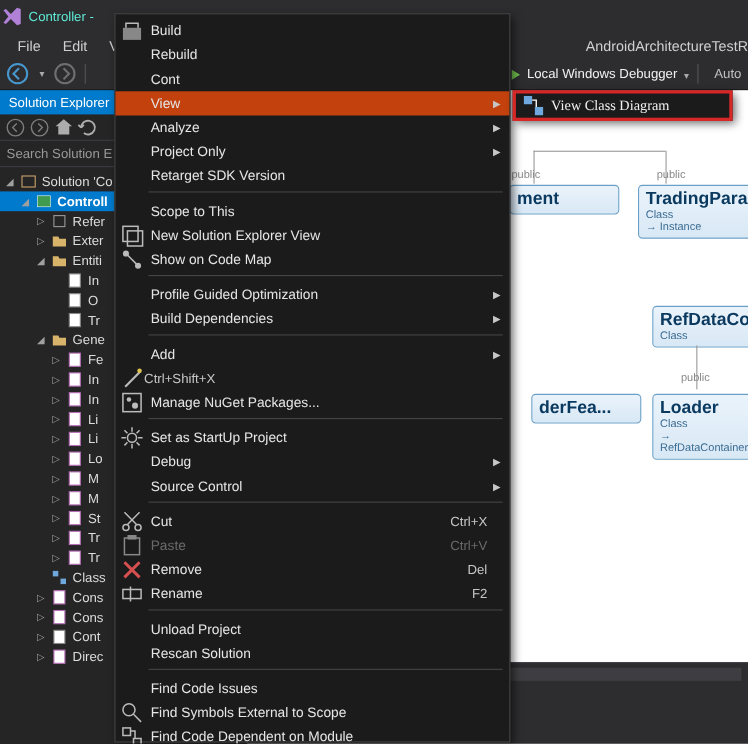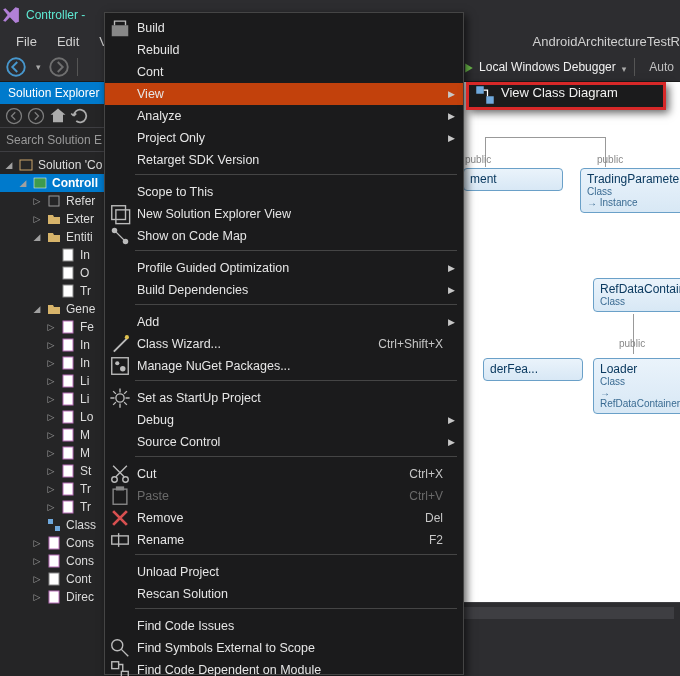--- a/index.html
+++ b/index.html
@@ -90,21 +90,21 @@
   }
   .classbox {
     position:absolute;
     border:1px solid #6aa0c8;
     background:linear-gradient(#eaf3fb,#d8e8f5);
     border-radius:4px;
     font-size:11px; color:#1b4e7a;
     padding:3px 6px 4px 6px;
     min-width:100px;
   }
-  .classbox .cb-name { font-size:12px; font-weight:normal; color:#0b3a60; }
+  .classbox .cb-name { font-size:16px; font-weight:bold; color:#0b3a60; }
   .classbox .cb-sub  { font-size:10px; color:#3a6b92; }
   .pub-label { position:absolute; font-size:10px; color:#888; }
   .diag-line { position:absolute; background:#999; }
   .bottom-panel {
     position:absolute; left:0; right:0; bottom:0; height:74px;
     background:#2d2d30; border-top:1px solid #3e3e42;
   }
   .bottom-track { height:12px; background:#3e3e42; margin:4px 6px 0 6px; }
   
   .ctx {
@@ -133,23 +133,24 @@
     content:""; display:block; height:1px; background:#454545;
     margin: 3px 6px 0 30px;
   }
   
   .flyout {
     position:absolute;
     top: 82px; left: 466px;
     width: 200px; height: 28px;
     background:#1b1b1c;
     border:3px solid #d72828; 
-    display:flex; 
+    display:flex; align-items:center;
     padding-left:6px;
     box-shadow: 3px 3px 8px rgba(0,0,0,.6);
+    font-family: Liberation Serif, serif;
   }
   .flyout .f-icon { width:20px; height:20px; display:flex; align-items:center; justify-content:center; }
   .flyout .f-text { color:#f1f1f1; font-size:13px; padding-left:6px; }
   .menubar .far { margin-left:auto; display:flex; gap:0; }
   .chev { font-size:9px; color:#aaa; padding-left:2px; }
 </style>
 </head>
 <body>
 
 <div class="titlebar">
@@ -572,21 +573,20 @@
       <span class="ctx-text">Add</span>
       <span class="ctx-arrow">▶</span>
     </div>
     <div class="ctx-row">
       <span class="ctx-icon">
         <svg viewBox="0 0 16 16">
           <path d="M3 13L13 3l1 1L4 14z" fill="#bbb"></path>
           <circle cx="13" cy="3" r="1.5" fill="#e0c24f"></circle>
         </svg>
       </span>
-      <span class="ctx-text">Class Wizard...</span>
       <span class="ctx-shortcut">Ctrl+Shift+X</span>
     </div>
     <div class="ctx-row">
       <span class="ctx-icon">
         <svg viewBox="0 0 16 16">
           <rect x="2" y="2" width="12" height="12" fill="none" stroke="#bbb"></rect>
           <circle cx="6" cy="6" r="1.5" fill="#bbb"></circle>
           <circle cx="10" cy="10" r="2" fill="#bbb"></circle>
         </svg>
       </span>

